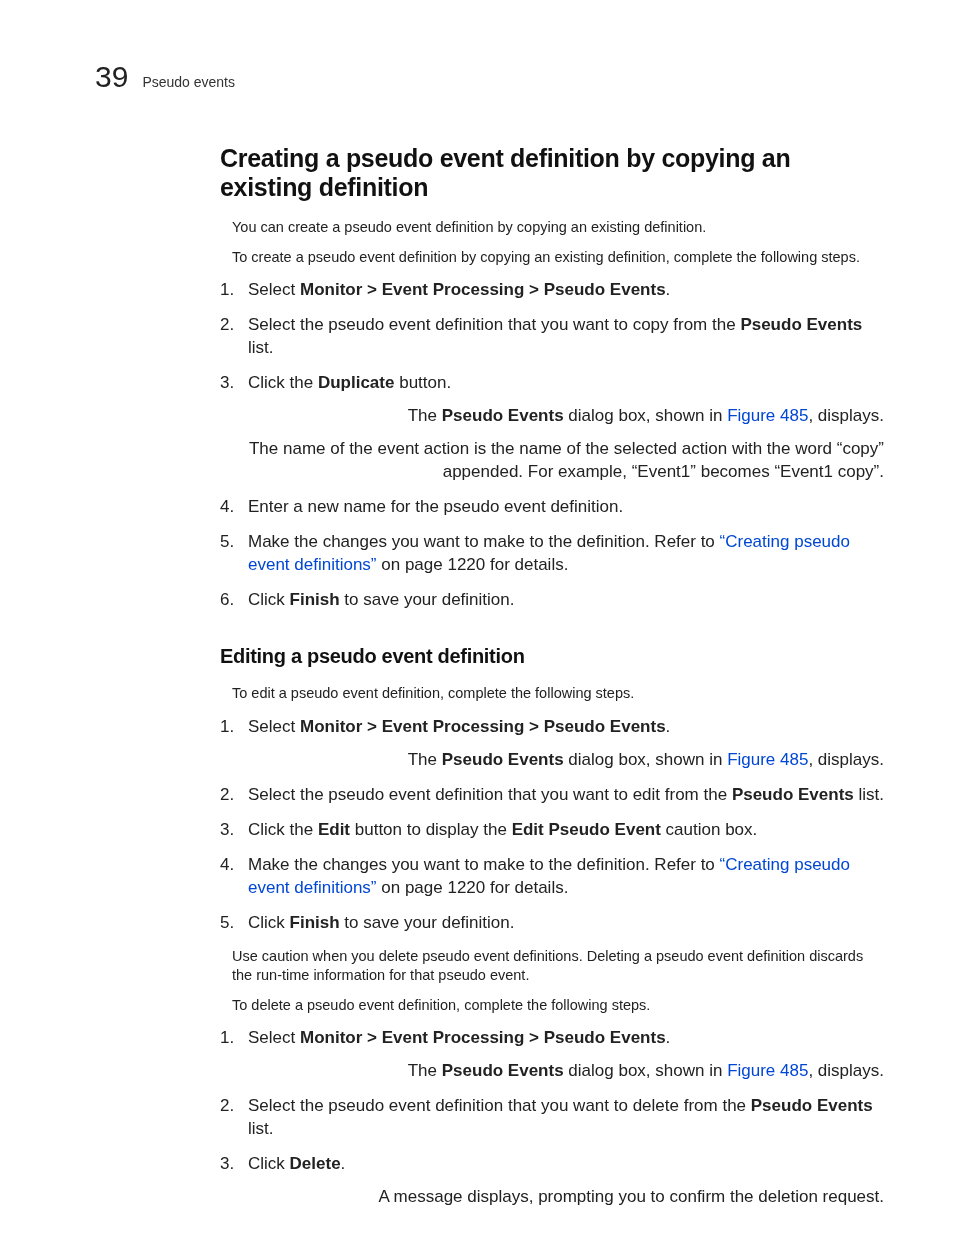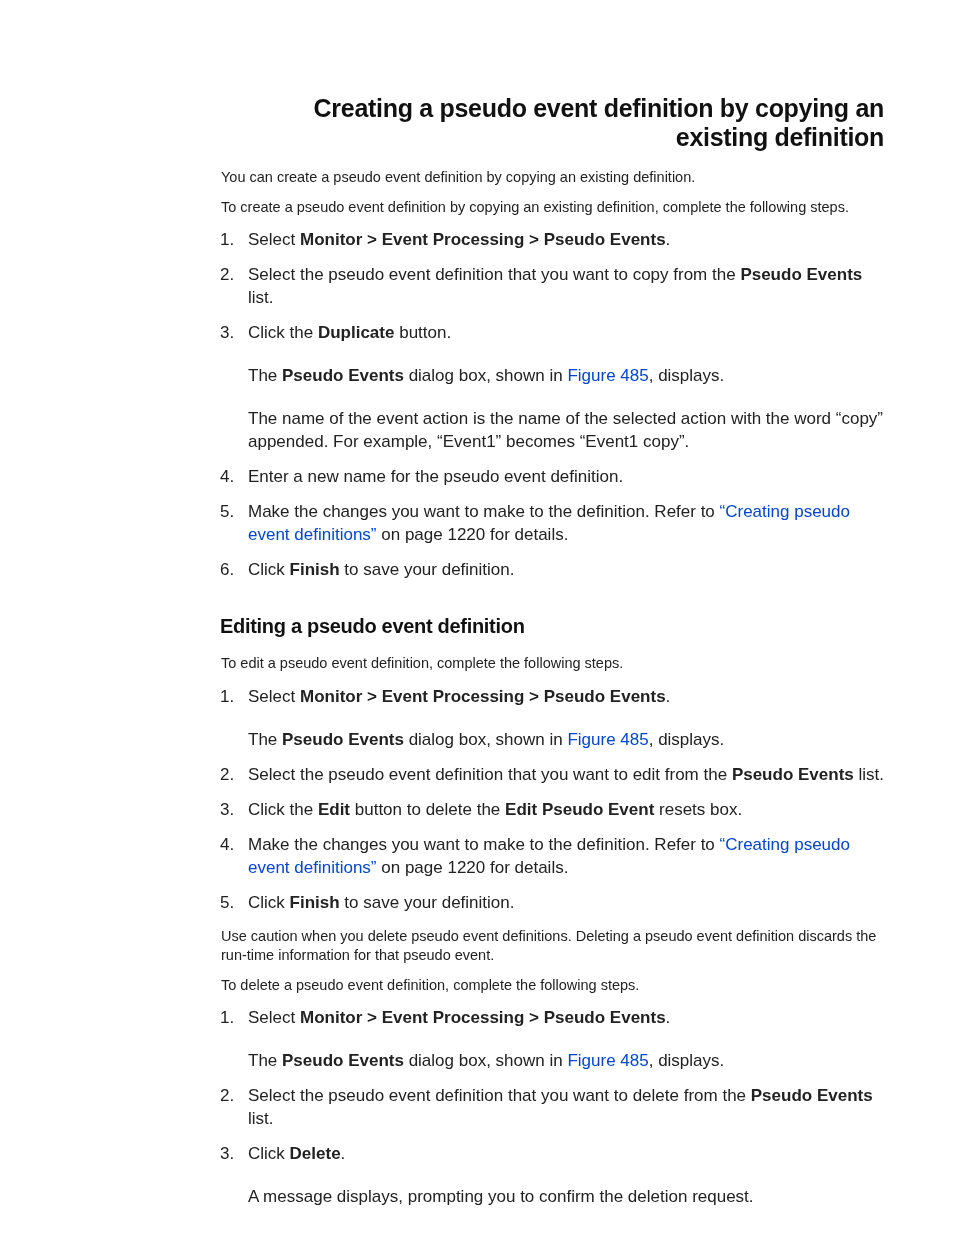--- a/index.html
+++ b/index.html
@@ -36,28 +36,27 @@
     font-family: Arial, Helvetica, sans-serif;
     font-weight: 700;
     font-size: 20px;
     font-stretch: condensed;
     letter-spacing: -0.3px;
     margin: 34px 0 16px 0;
     color: #111;
   }
   h2.section:first-of-type {
     font-size: 25px;
-    text-align: right;
   }
   p.body, ol.steps {
     font-size: 14.5px;
     line-height: 1.35;
     color: #222;
   }
-  p.body { margin: 10px 1px; }
+  p.body { margin: 10px 12px; }
   ol.steps {
     padding-left: 0;
     margin: 10px 0;
     list-style: none;
     counter-reset: step;
   }
   ol.steps > li {
     counter-increment: step;
     position: relative;
     padding-left: 28px;
@@ -65,30 +64,35 @@
     font-size: 17px;
     line-height: 1.35;
   }
   ol.steps > li::before {
     content: counter(step) ".";
     position: absolute;
     left: 0;
     top: 0;
   }
   .sub {
-    margin-top: 20px;
+    margin-top: 10px;
+    text-align: right;
   }
   .bold { font-weight: 700; }
   a.link { color: #0046d5; text-decoration: none; }
 </style>
 </head>
 <body>
 
 <div class="page">
 
+  <div class="header">
+    <span class="chapnum">39</span>
+    <span class="chaptitle">Pseudo events</span>
+  </div>
 
   <div class="content">
 
     <h2 class="section">Creating a pseudo event definition by copying an existing definition</h2>
     <p class="body">You can create a pseudo event definition by copying an existing definition.</p>
     <p class="body">To create a pseudo event definition by copying an existing definition, complete the following steps.</p>
     <ol class="steps">
       <li>
         <span>Select </span><span class="bold">Monitor &gt; Event Processing &gt; Pseudo Events</span><span>.</span>
       </li>
@@ -117,21 +121,21 @@
       <li>
         <span>Select </span><span class="bold">Monitor &gt; Event Processing &gt; Pseudo Events</span><span>.</span>
         <div class="sub">
           <span>The </span><span class="bold">Pseudo Events</span><span> dialog box, shown in </span><a class="link">Figure 485</a><span>, displays.</span>
         </div>
       </li>
       <li>
         <span>Select the pseudo event definition that you want to edit from the </span><span class="bold">Pseudo Events</span><span> list.</span>
       </li>
       <li>
-        <span>Click the </span><span class="bold">Edit</span><span> button to delete the </span><span class="bold">Edit Pseudo Event</span><span> resets box.</span>
+        <span>Click the </span><span class="bold">Edit</span><span> button to display the </span><span class="bold">Edit Pseudo Event</span><span> caution box.</span>
       </li>
       <li>
         <span>Make the changes you want to make to the definition. Refer to </span><a class="link">“Creating pseudo event definitions”</a><span> on page 1220 for details.</span>
       </li>
       <li>
         <span>Click </span><span class="bold">Finish</span><span> to save your definition.</span>
       </li>
     </ol>
 
     <p class="body">Use caution when you delete pseudo event definitions. Deleting a pseudo event definition discards the run-time information for that pseudo event.</p>

